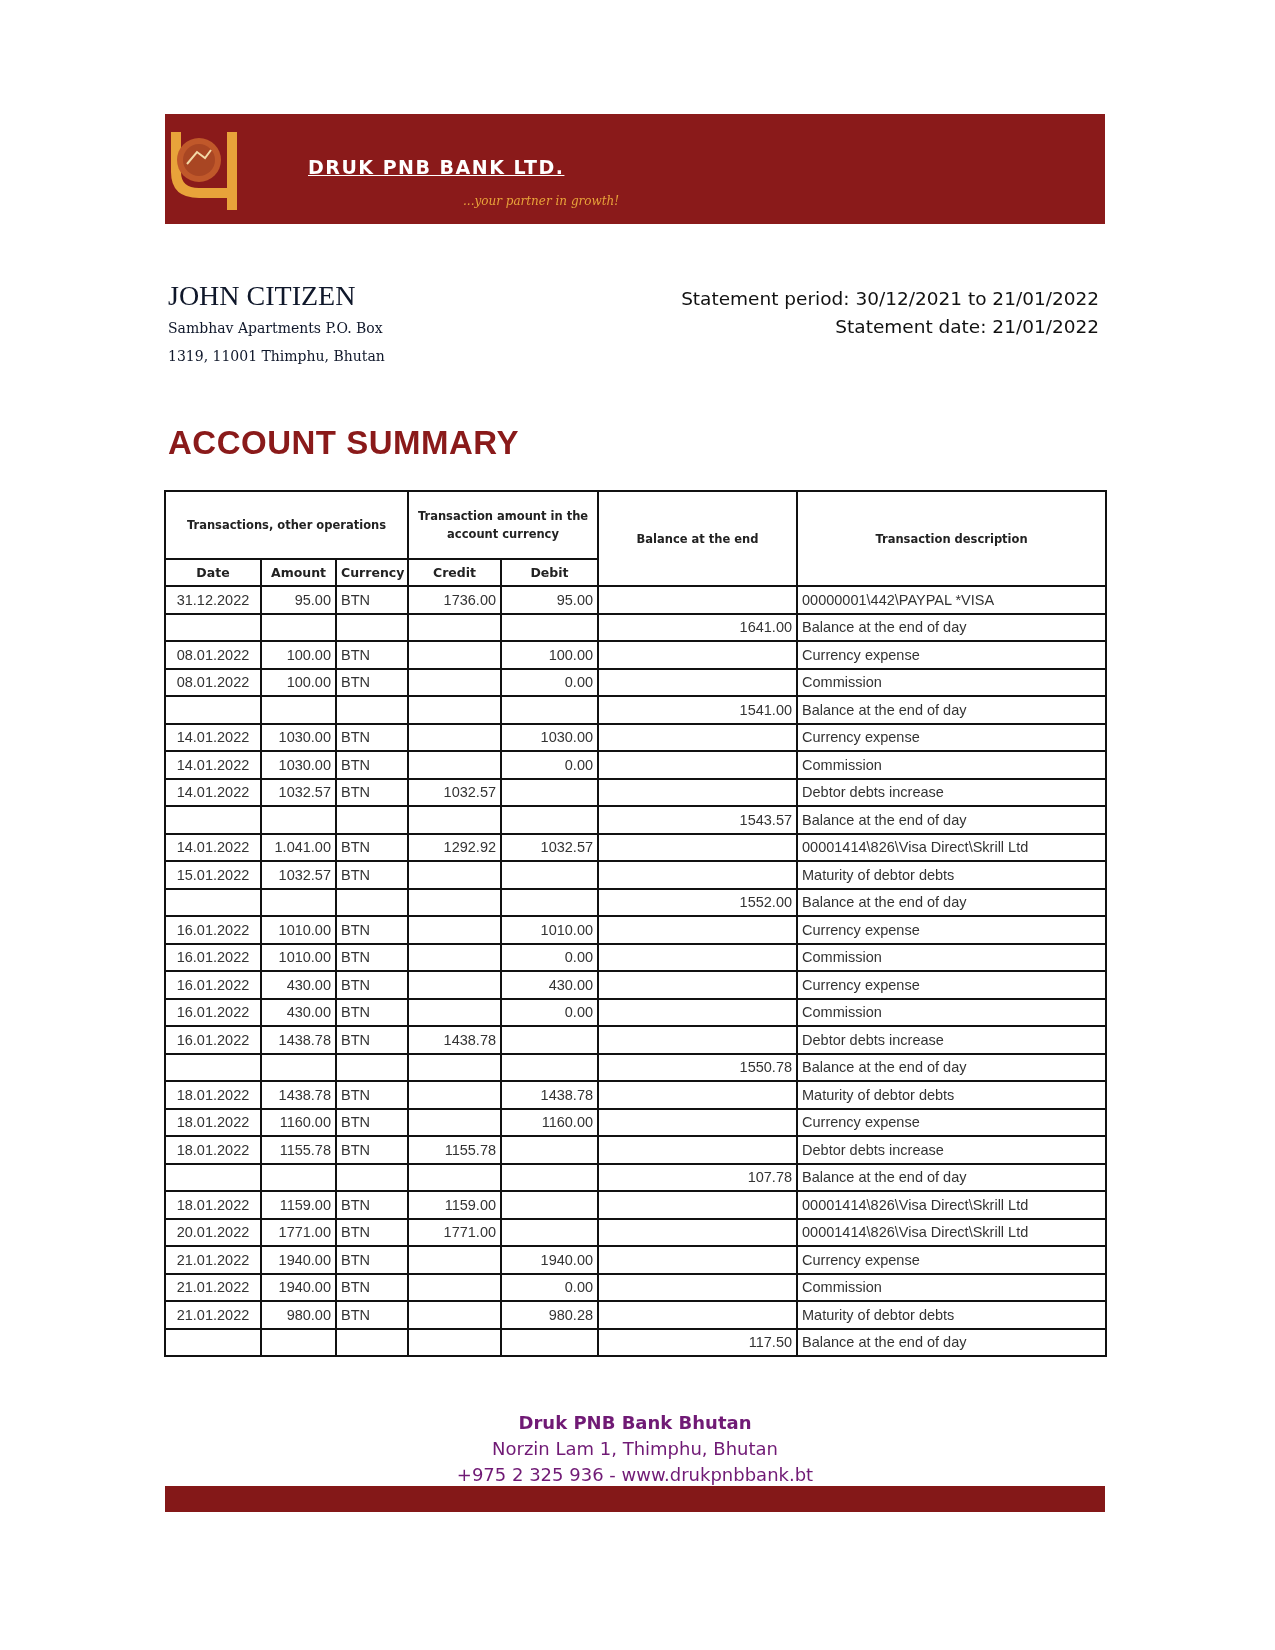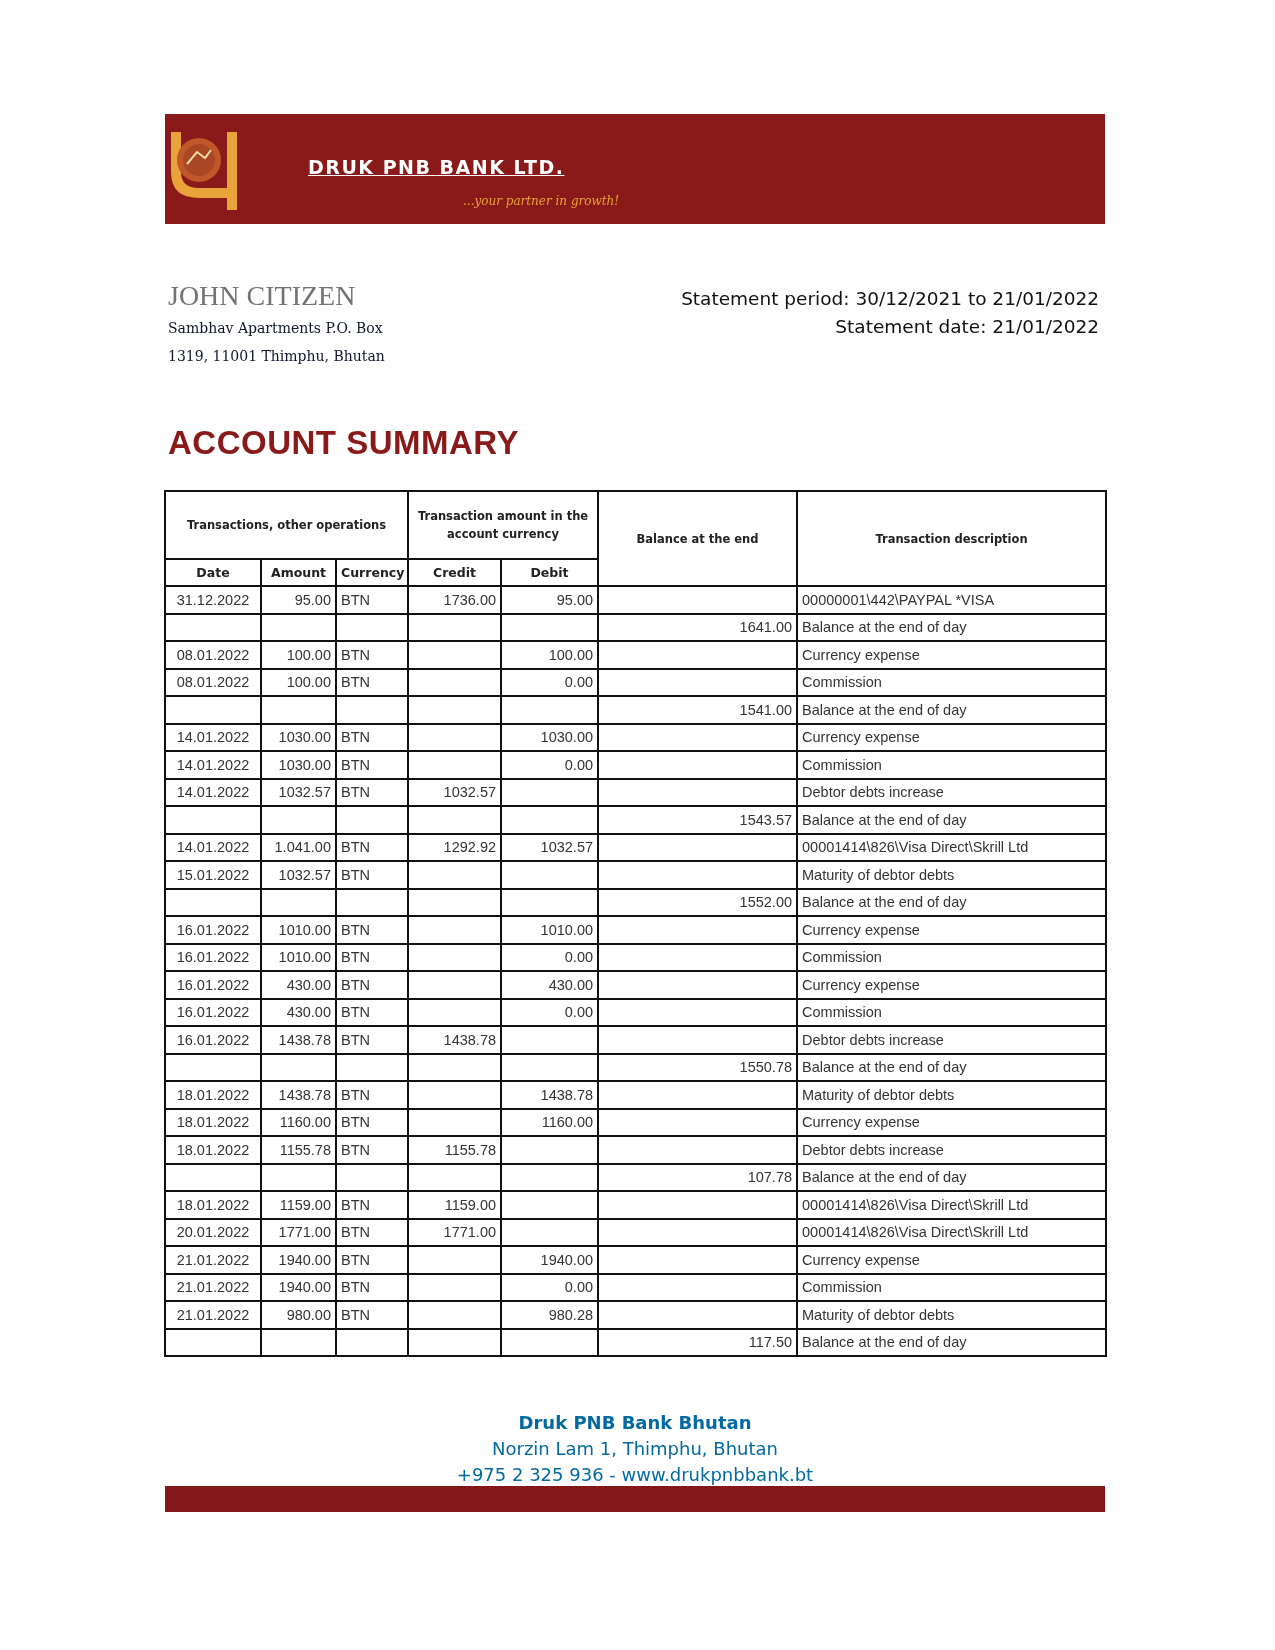--- a/index.html
+++ b/index.html
@@ -3,39 +3,39 @@
 <meta charset="utf-8">
 <style>
   html, body { margin:0; padding:0; background:#ffffff; }
   body { width:1275px; height:1650px; position:relative; overflow:hidden; font-family:"Liberation Sans", sans-serif; color:#222; }
   .header-bar { position:absolute; left:165px; top:114px; width:940px; height:110px; background:#8a1a1a; }
   .logo { position:absolute; left:0; top:14px; width:78px; height:82px; }
   .tibetan { position:absolute; left:130px; top:14px; color:#f3e6d8; font-size:22px; letter-spacing:1px; font-family:"DejaVu Sans", sans-serif; }
   .bank-name { position:absolute; left:143px; top:42px; color:#ffffff; font-size:19px; font-weight:bold; letter-spacing:1.5px; font-family:"DejaVu Sans", sans-serif;text-decoration:underline; }
   .tagline { position:absolute; left:298px; top:80px; color:#e8a33a; font-size:12px; font-style:italic; font-family:"DejaVu Serif", serif; }
 
-  .cust-name { position:absolute; left:168px; top:280px; color:#737373; font-family:"Liberation Serif", serif; font-size:28px; }
+  .cust-name { position:absolute; left:168px; top:280px; color:#0f172a; font-family:"Liberation Serif", serif; font-size:28px; }
   .cust-addr { position:absolute; left:168px; top:314px; font-family:"DejaVu Serif", serif; font-size:14px; line-height:28px; color:#0f172a; }
   .acct-info { position:absolute; right:176px; top:285px; text-align:right; font-family:"DejaVu Sans", sans-serif; font-size:18.5px; line-height:28px; color:#111; }
 
   .section-title { position:absolute; left:168px; top:424px; color:#8a1a1a; font-family:Liberation Sans, sans-serif; font-weight:bold; font-size:33px; letter-spacing:0.5px; }
 
   table.stmt { position:absolute; left:164px; top:490px; width:941px; border-collapse:collapse; table-layout:fixed; }
   table.stmt th, table.stmt td { border:2px solid #111; padding:0 4px; overflow:hidden; white-space:nowrap; }
   table.stmt th { font-family:"DejaVu Sans", sans-serif; font-weight:bold; font-size:11.5px; color:#222; text-align:center; }
   table.stmt th.wrap { white-space:normal; line-height:18px; }
   table.stmt tr.h1 th { height:66px; }
   table.stmt tr.h2 th { height:25px; font-size:12.5px; }
   table.stmt td { height:25.5px; font-family:"Liberation Sans", sans-serif; font-size:14.5px; color:#333; }
   td.c-date { text-align:center;border-radius:8px; }
   td.c-num { text-align:right; }
   td.c-cur { text-align:left; }
   td.c-desc { text-align:left; padding-left:2px; }
 
-  .footer { position:absolute; left:165px; width:940px; text-align:center; font-family:"DejaVu Sans", sans-serif; color:#0369a1; }
+  .footer { position:absolute; left:165px; width:940px; text-align:center; font-family:"DejaVu Sans", sans-serif; color:#701a75; }
   .footer-name { top:1412px; font-weight:bold; font-size:18px; }
   .footer-addr { top:1438px; font-size:18px; }
   .footer-contact { top:1464px; font-size:18px; }
   .footer-bar { position:absolute; left:165px; top:1486px; width:940px; height:26px; background:#841818; }
 </style>
 </head>
 <body>
 
 <div class="header-bar">
   <svg class="logo" viewBox="0 0 78 82">

